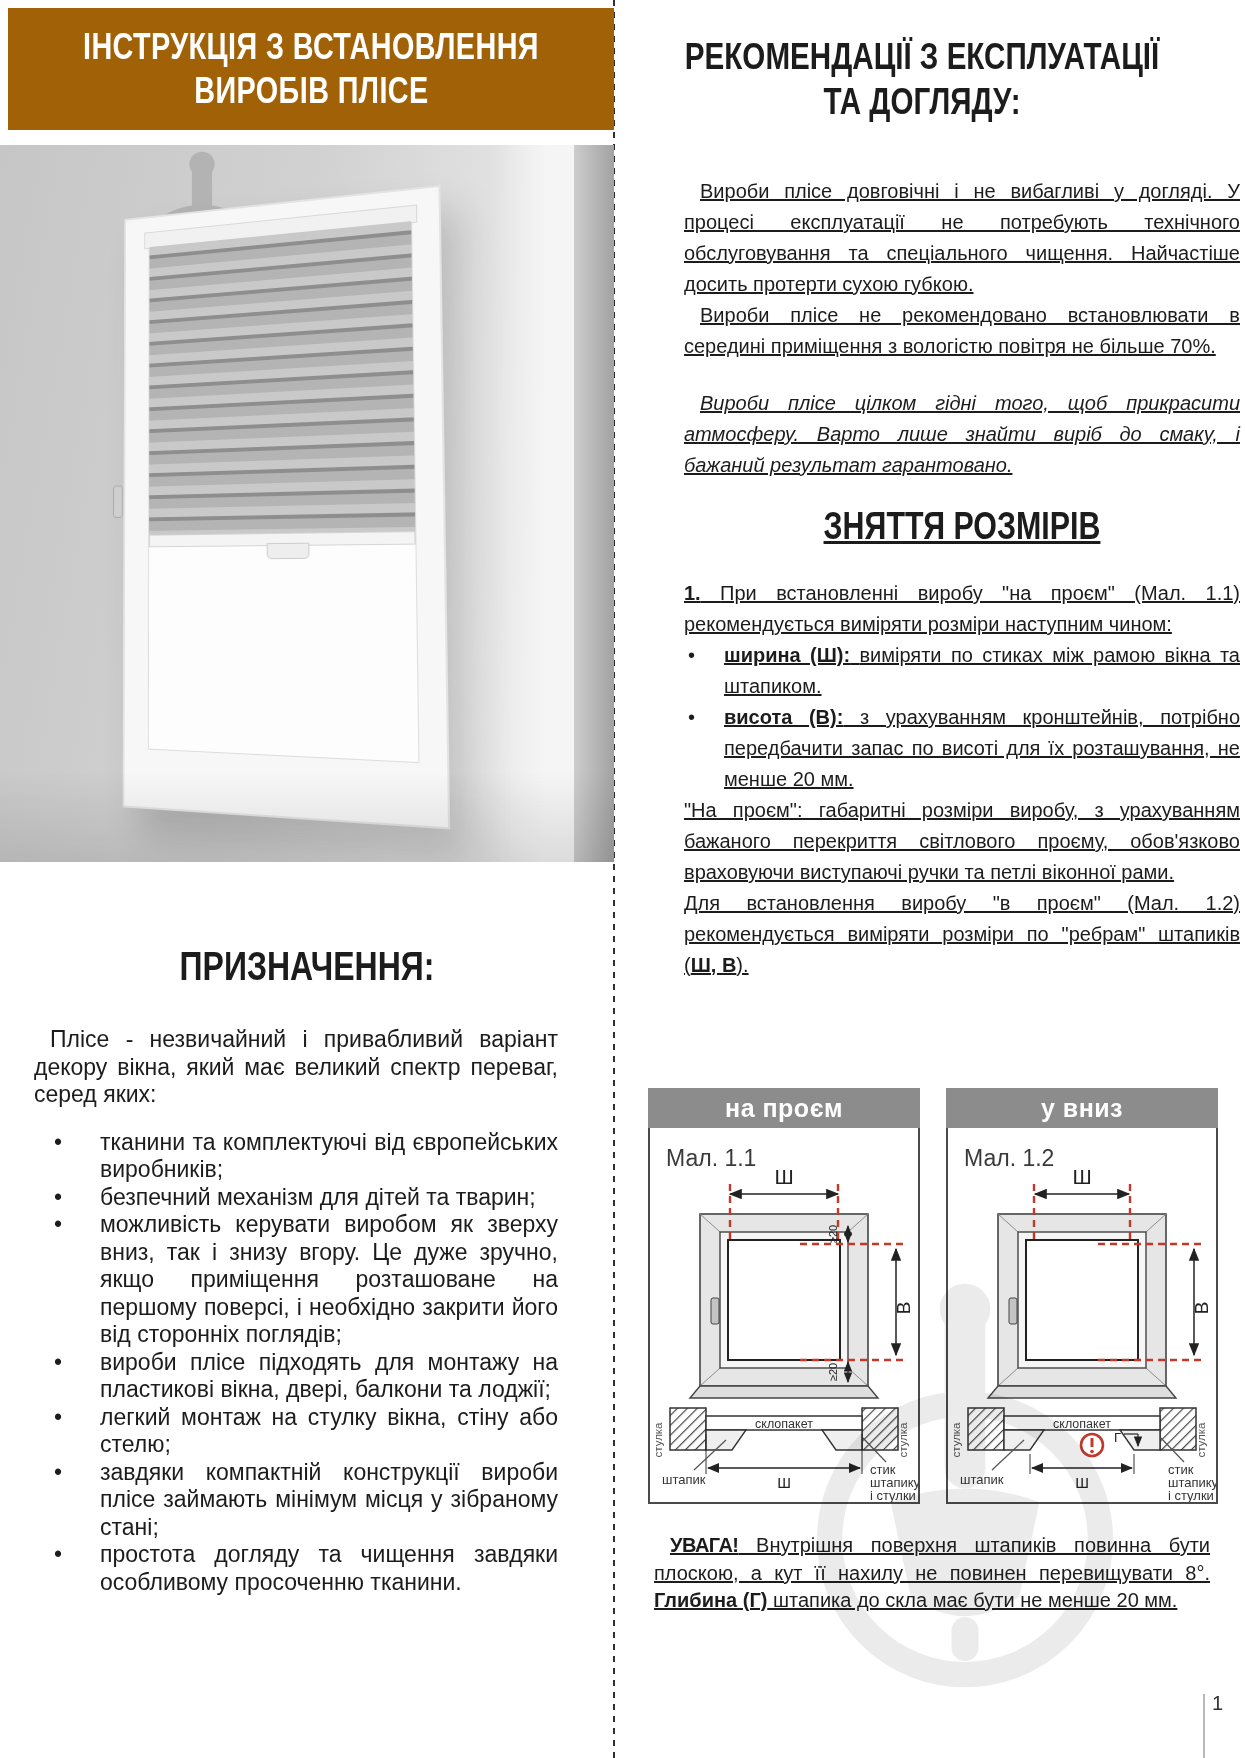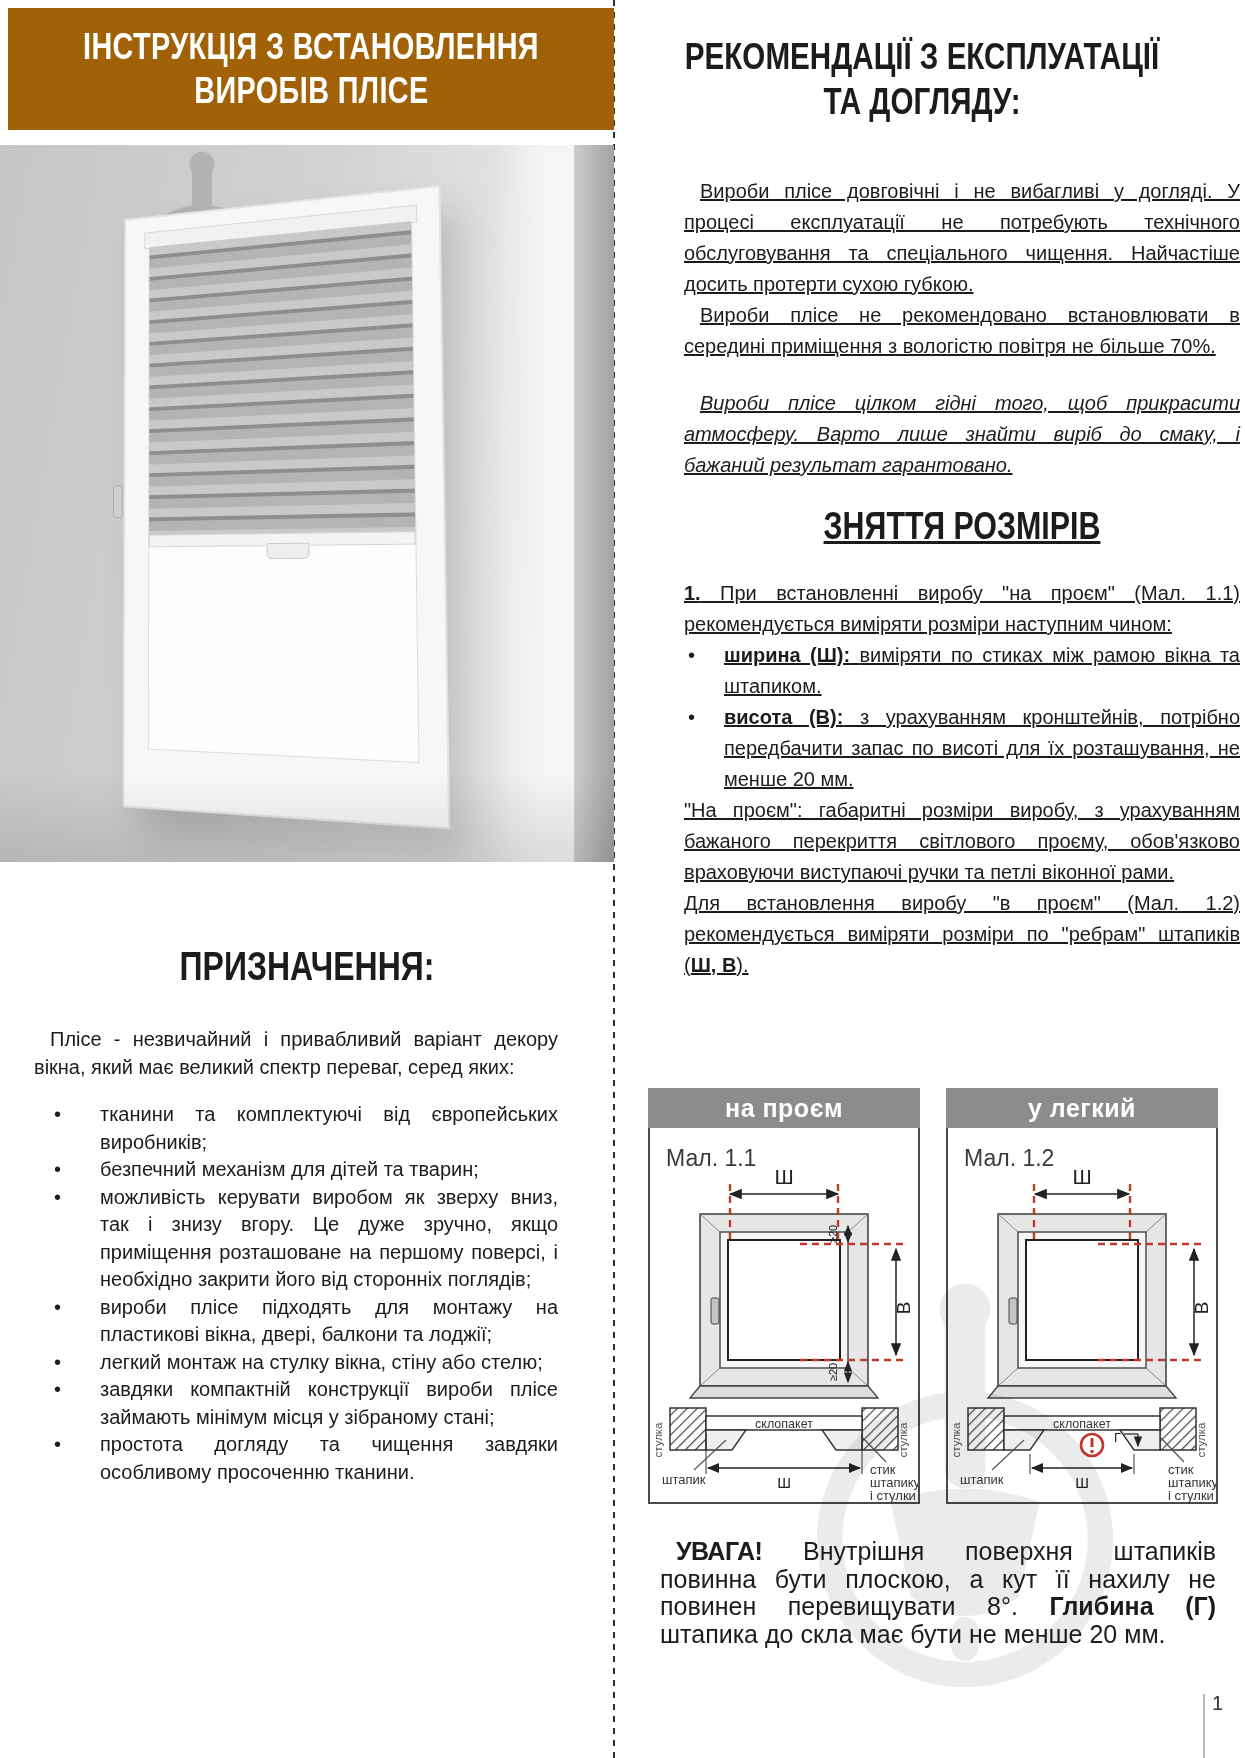--- a/index.html
+++ b/index.html
@@ -45,21 +45,21 @@
   }
   .blind-rail{position:absolute;left:0;right:0;top:58%;height:11px;background:#f4f4f4;border:1px solid #d5d5d5;}
   .blind-tab{position:absolute;left:46%;top:calc(58% + 10px);width:42px;height:14px;background:#eee;
     border:1px solid #ccc;border-radius:0 0 5px 5px;}
   .win-handle{position:absolute;left:-14px;top:46%;width:9px;height:32px;background:#cfcfcf;border:1px solid #aaa;border-radius:3px;}
   .watermark{color:#8a8a8a;}
   .wm-photo{position:absolute;left:118px;top:2px;width:168px;height:226px;opacity:.38;}
   .wm-diagram{position:absolute;left:790px;top:1282px;width:350px;height:440px;color:#000;opacity:.075;z-index:2;pointer-events:none;}
   .h-center{font-weight:700;text-align:center;transform:scaleX(.8);white-space:nowrap;}
   .purpose-heading{position:absolute;left:0;top:944px;width:614px;font-size:40px;margin:0;}
-  .left-flow{position:absolute;left:34px;top:1026px;width:524px;font-size:20px;line-height:27.5px;text-align:justify;}
+  .left-flow{position:absolute;left:34px;top:1026px;width:524px;font-size:23px;line-height:27.5px;text-align:justify;}
   .left-flow p{margin:0 0 20px;text-indent:16px;}
   ul.blist{list-style:none;margin:0;padding:0;}
   ul.blist li{position:relative;padding-left:66px;margin:0;}
   ul.blist li::before{content:"•";position:absolute;left:20px;top:0;}
   
   .care-heading{position:absolute;left:622px;top:34px;width:600px;margin:0;font-size:37px;line-height:45px;}
   .right-flow{position:absolute;left:684px;top:176px;width:556px;font-size:20px;line-height:31px;text-align:justify;text-decoration:underline;}
   .right-flow p{margin:0;}
   .right-flow .ind{text-indent:16px;}
   .right-flow .sp-top{margin-top:26px;}
@@ -69,21 +69,21 @@
   ul.rlist li{position:relative;padding-left:40px;}
   ul.rlist li::before{content:"•";position:absolute;left:4px;top:0;}
   b{font-weight:700;}
   
   .panel{position:absolute;top:1088px;width:272px;z-index:1;}
   .panel-left{left:648px;}
   .panel-right{left:946px;}
   .panel-header{height:40px;background:#8c8c8c;color:#fff;font-weight:700;font-size:25px;line-height:40px;text-align:center;letter-spacing:.5px;}
   .panel-body{height:374px;border:2px solid #4a4a4a;border-top:none;background:#fff;}
   svg{font-family:"Liberation Sans",sans-serif;display:block;}
-  .attention{position:absolute;left:650px;top:1528px;width:556px;font-size:25px;line-height:27.5px;text-align:justify;text-indent:16px;z-index:3;margin:10px;}
+  .attention{position:absolute;left:650px;top:1528px;width:556px;font-size:20px;line-height:27.5px;text-align:justify;text-indent:16px;z-index:3;margin:4px;text-decoration:underline;}
   .attn-label{letter-spacing:-.5px;}
   
   .pagenum-line{position:absolute;left:1203px;top:1694px;width:2px;height:64px;background:#b8b8b8;z-index:3;}
   .pagenum{position:absolute;left:1212px;top:1692px;font-size:20px;color:#333;z-index:3;}
 </style>
 </head>
 <body>
 
 <div class="divider"></div>
 
@@ -206,21 +206,21 @@
       <text x="12" y="356" font-size="13" fill="#333">штапик</text>
       <line x1="213" y1="310" x2="236" y2="334" stroke="#555" stroke-width="1.2"></line>
       <text x="220" y="346" font-size="13" fill="#333">стик</text>
       <text x="220" y="359" font-size="13" fill="#333">штапику</text>
       <text x="220" y="372" font-size="13" fill="#333">і стулки</text>
     </svg>
   </div>
 </div>
 
 <div class="panel panel-right">
-  <div class="panel-header">у легкий</div>
+  <div class="panel-header">у вниз</div>
   <div class="panel-body">
     <svg width="268" height="374" viewBox="0 0 268 374">
       <defs>
         <marker id="aw2" viewBox="0 0 10 8" refX="9" refY="4" markerWidth="9" markerHeight="7" orient="auto-start-reverse">
           <path d="M0,0 L10,4 L0,8 Z" fill="#222"></path>
         </marker>
         <pattern id="h2" width="7" height="7" patternUnits="userSpaceOnUse" patternTransform="rotate(45)">
           <rect width="7" height="7" fill="#ffffff"></rect>
           <line x1="0" y1="0" x2="0" y2="7" stroke="#444" stroke-width="2.4"></line>
         </pattern>

